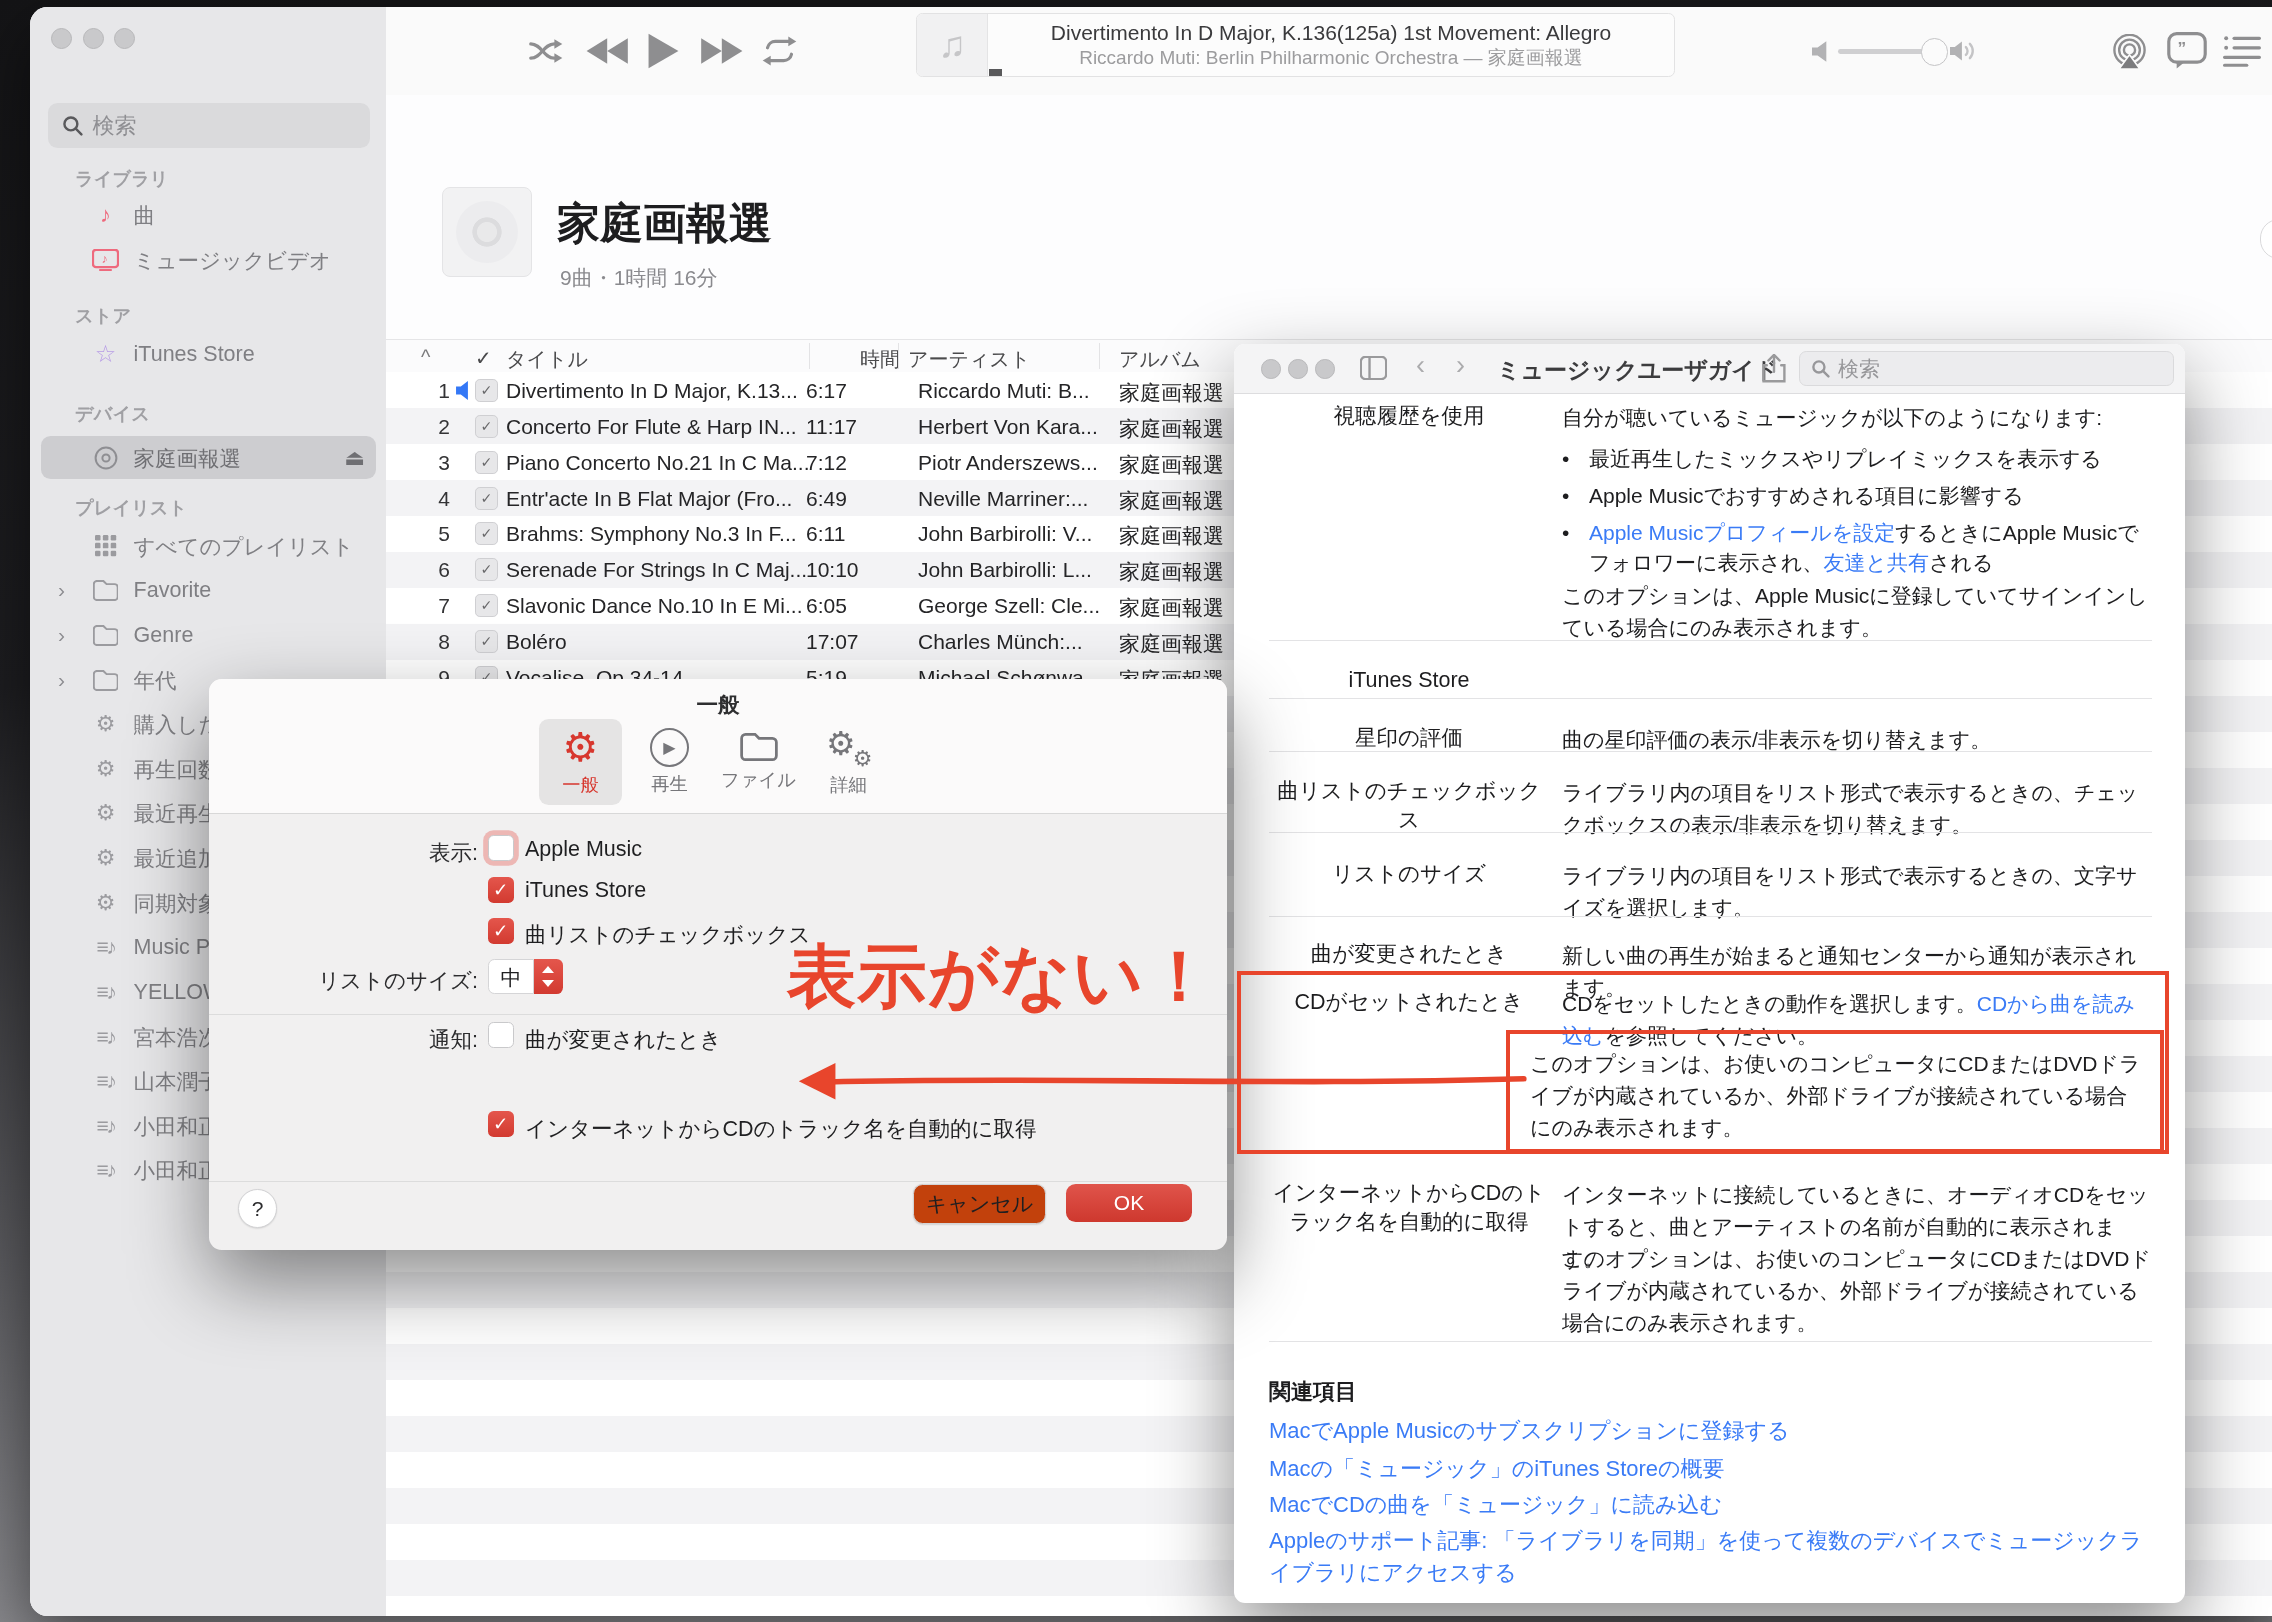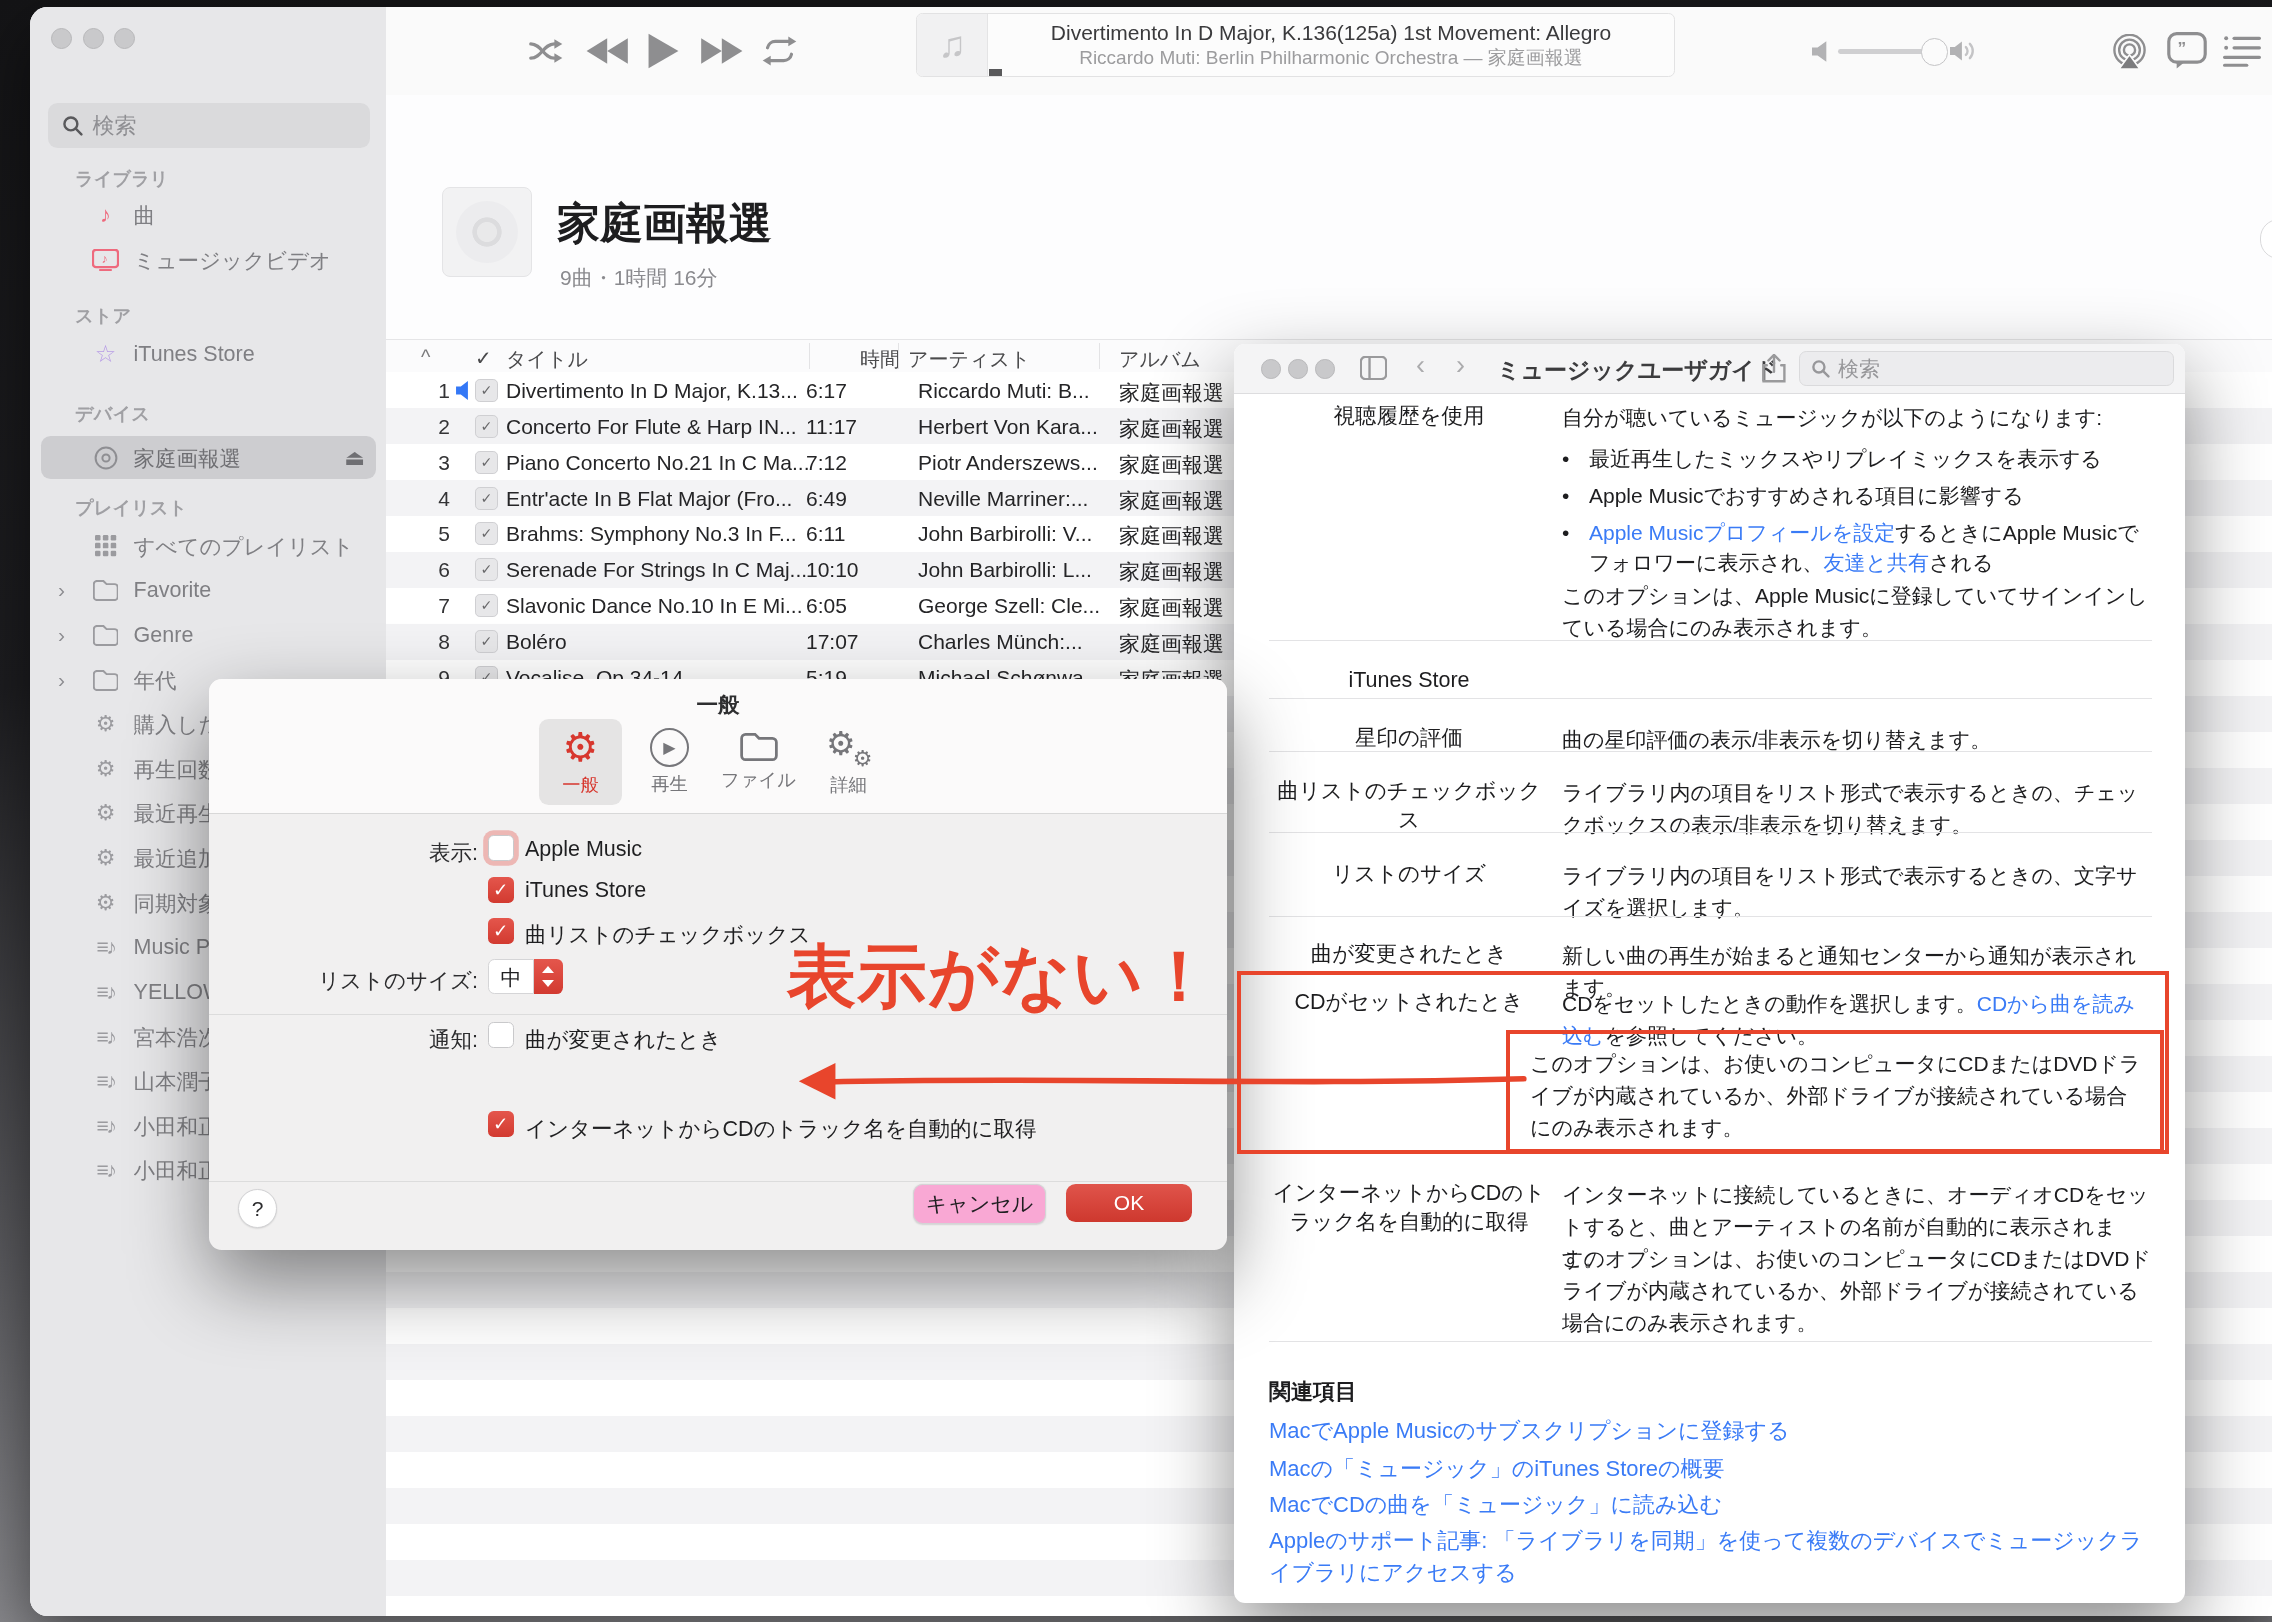--- a/index.html
+++ b/index.html
@@ -83,21 +83,21 @@
   .cb-label{position:absolute;font-size:21.5px;color:#1f1f21;white-space:nowrap;}
   .dsep{position:absolute;left:0;width:100%;height:0.8px;background:#dcdcdc;}
   .sizebox{position:absolute;left:279px;top:280px;width:46px;height:35px;background:#fff;border:0.8px solid #d5d5d7;border-radius:6.4px 0 0 6.4px;
     font-size:21px;color:#1f1f21;text-align:center;line-height:35px;box-sizing:border-box;}
   .stepper{position:absolute;left:325px;top:280px;width:29px;height:35px;border-radius:0 6.4px 6.4px 0;background:linear-gradient(#e4564c,#d23a30);}
   .stepper .up{position:absolute;left:8px;top:7.2px;width:0;height:0;border-left:6.4px solid transparent;border-right:6.4px solid transparent;border-bottom:7.2px solid #fff;}
   .stepper .dn{position:absolute;left:8px;bottom:7.2px;width:0;height:0;border-left:6.4px solid transparent;border-right:6.4px solid transparent;border-top:7.2px solid #fff;}
   .help-btn{position:absolute;left:29px;top:510px;width:37px;height:37px;border-radius:50%;background:#fff;border:0.8px solid #d2d2d4;
     font-size:21px;color:#2c2c2e;text-align:center;line-height:37px;box-shadow:0 0.8px 1.6px rgba(0,0,0,.12);}
   .btn{position:absolute;top:505px;height:38px;border-radius:9.6px;font-size:21px;display:flex;align-items:center;justify-content:center;}
-  .btn.plain{left:704px;width:131px;background:#f9a8d4;border:0.8px solid #d4d4d6;color:#1f1f21;box-shadow:0 0.8px 1.6px rgba(0,0,0,.12);}
+  .btn.plain{left:704px;width:131px;background:#c2410c;border:0.8px solid #d4d4d6;color:#1f1f21;box-shadow:0 0.8px 1.6px rgba(0,0,0,.12);}
   .btn.primary{left:857px;width:126px;background:linear-gradient(#e0544b,#ce382e);color:#fff;}
   
   #help{left:1234px;top:344px;width:951px;height:1259px;background:#fff;border-radius:11px;
     box-shadow:0 32px 80px rgba(0,0,0,.45);z-index:15;overflow:hidden;}
   .h-titlebar{position:absolute;left:0;top:0;width:100%;height:49px;background:#f4f4f5;border-bottom:0.8px solid #dddddf;}
   .h-title{position:absolute;left:263px;top:11px;font-size:23px;font-weight:bold;color:#3c3c3e;}
   .h-nav{position:absolute;top:6.4px;font-size:27px;color:#ababad;}
   .h-search{position:absolute;left:565px;top:7.2px;width:375px;height:35px;background:#ececee;border:0.8px solid #dadadc;border-radius:7.2px;
     display:flex;align-items:center;color:#97979a;font-size:21px;box-sizing:border-box;}
   .h-search svg{margin:0 8px 0 11px;}

